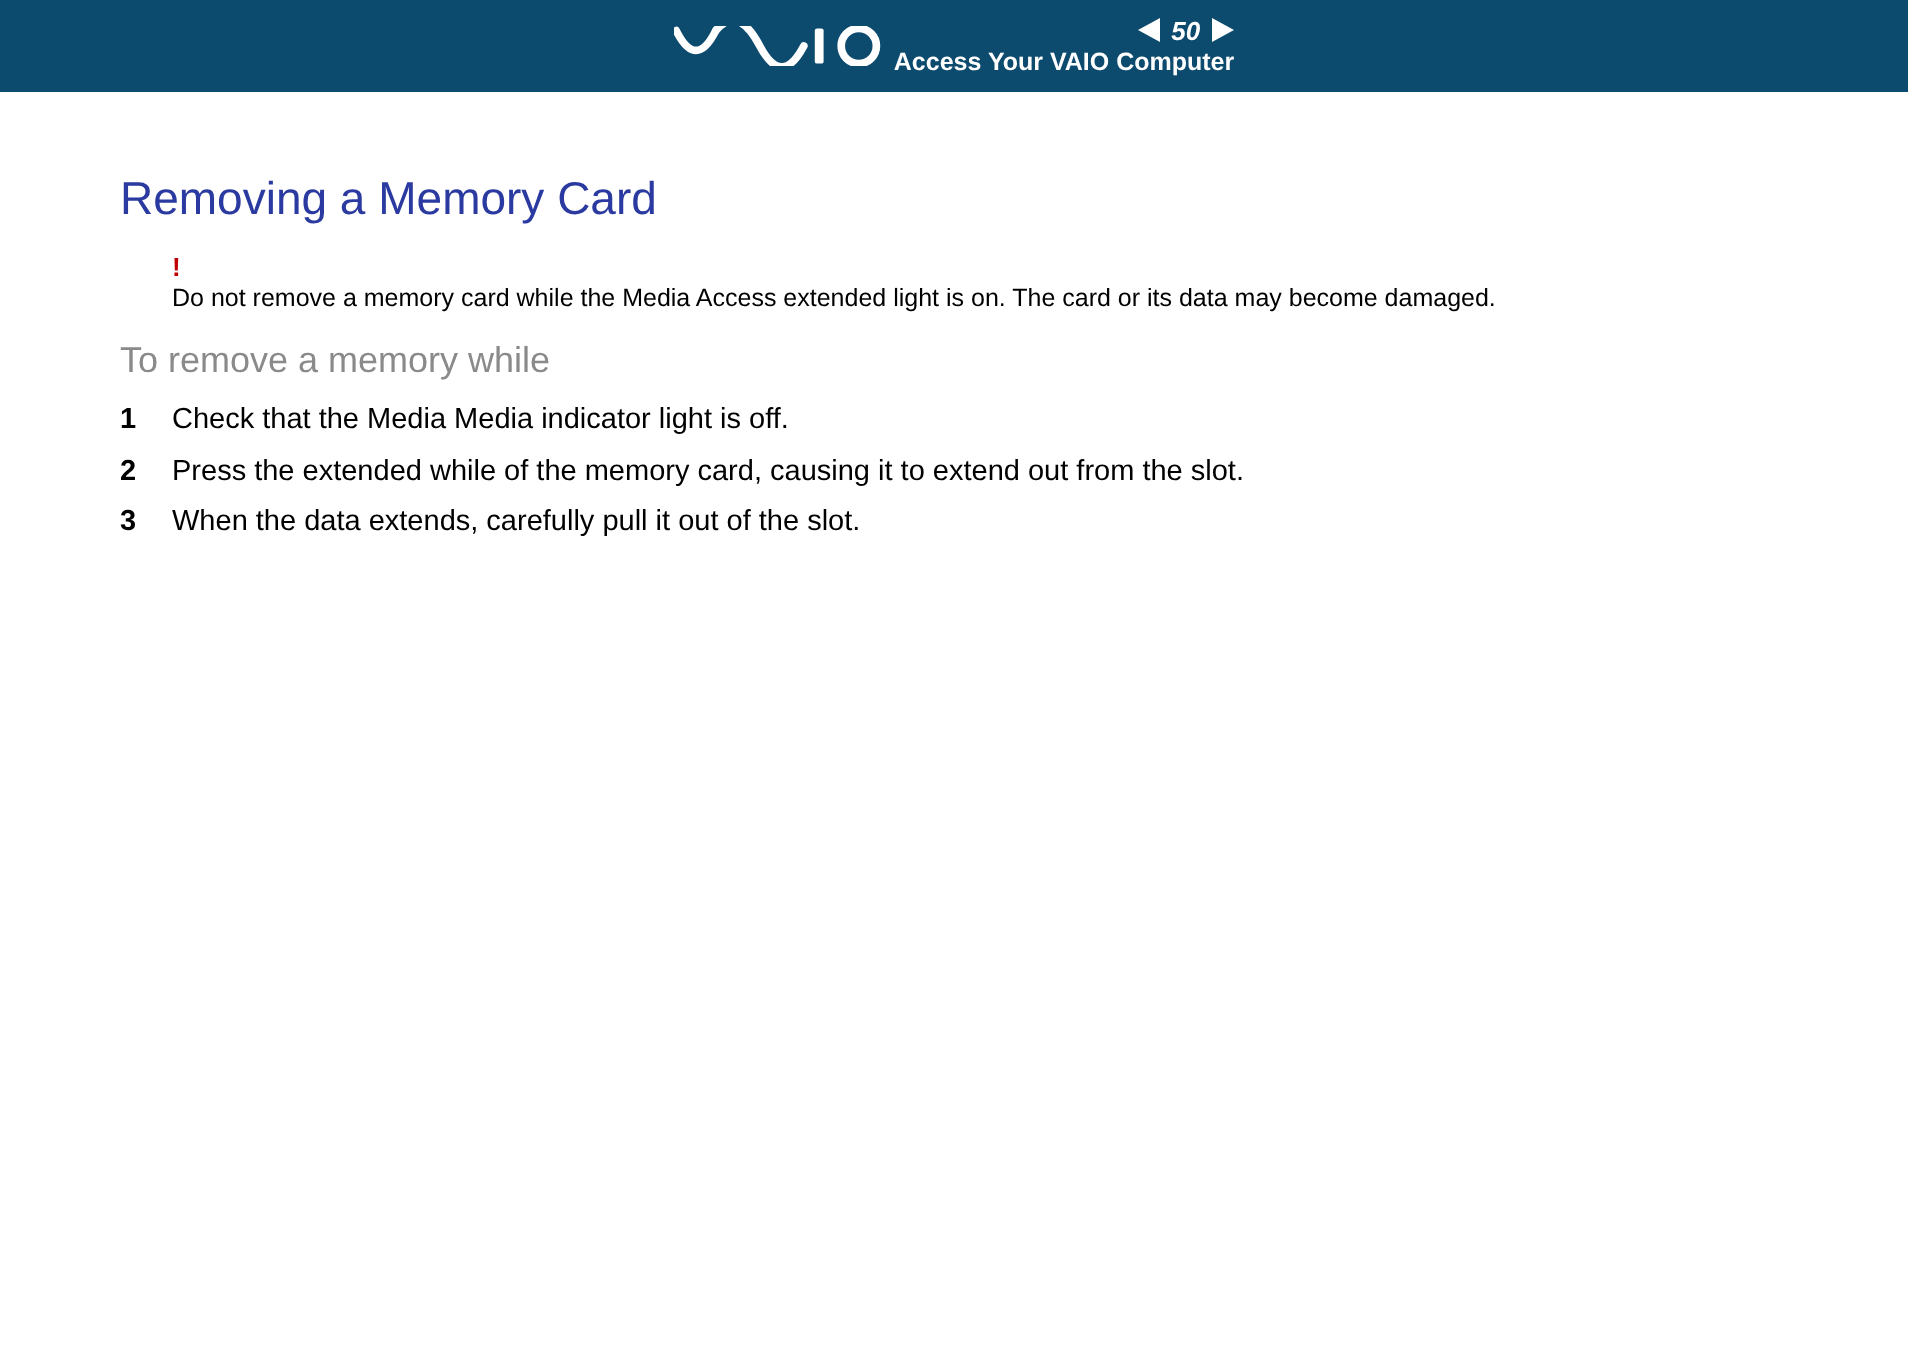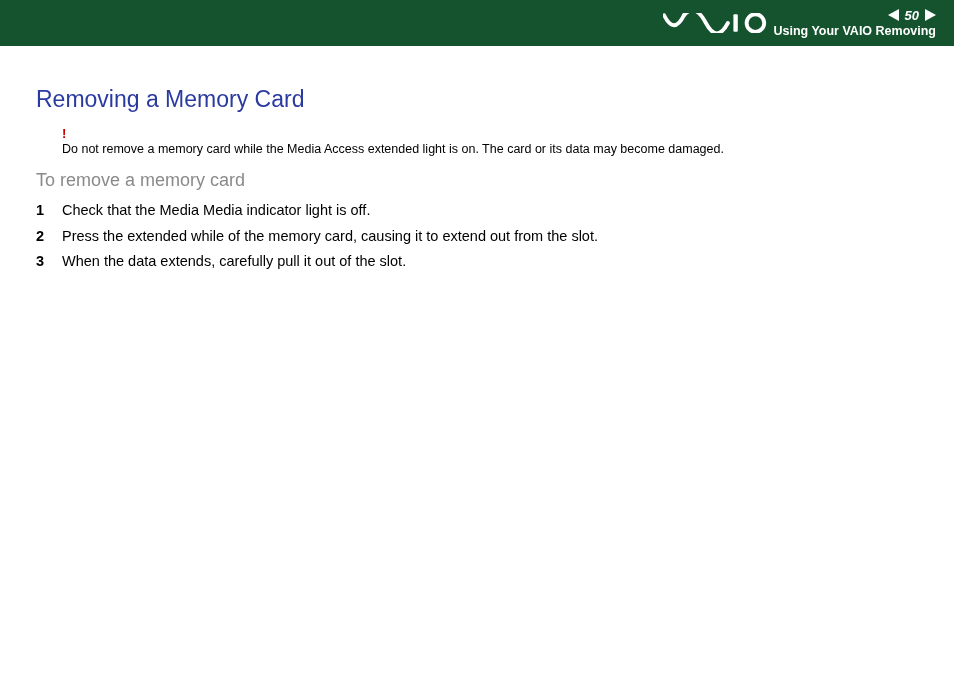--- a/index.html
+++ b/index.html
@@ -1,41 +1,41 @@
 <!DOCTYPE html>
 <html><head>
 <meta charset="utf-8">
 <style>
   * { margin: 0; padding: 0; box-sizing: border-box; }
   html, body { width: 954px; height: 674px; font-family: Arial, Helvetica, sans-serif; background: #fff; color: #000; }
   .header {
-    background: #14532d;
+    background: #0c4a6e;
     color: #fff;
     height: 46px;
     display: flex;
     align-items: center;
-    justify-content: flex-end;
+    justify-content: center;
     padding: 0 18px 0 18px;
   }
   .logo { display: flex; align-items: center; }
   .logo svg { height: 20px; }
   .header-right { display: flex; flex-direction: column; align-items: flex-end; gap: 2px; }
   .nav-row { display: flex; align-items: center; gap: 6px; }
   .nav-arrow {
     width: 0; height: 0; border-style: solid; display: inline-block;
   }
   .nav-arrow.left {
     border-width: 6px 11px 6px 0; border-color: transparent #fff transparent transparent;
   }
   .nav-arrow.right {
     border-width: 6px 0 6px 11px; border-color: transparent transparent transparent #fff;
   }
   .page-num { font-weight: bold; font-style: italic; font-size: 13px; line-height: 1; }
   .section-label { font-weight: bold; font-size: 12.5px; }
-  .content { padding: 40px 40px 0 36px; }
+  .content { padding: 40px 40px 0 60px; }
   .title { color: #2a3aa0; font-size: 23px; font-weight: 400; margin-bottom: 14px; }
   .warning-block { margin-left: 26px; margin-bottom: 14px; }
   .bang { color: #c10000; font-size: 13px; font-weight: bold; line-height: 1; margin-bottom: 2px; }
   .warning-text { font-size: 12.5px; color: #000; }
   .subhead { color: #8a8a8a; font-size: 18px; font-weight: 400; margin-bottom: 10px; }
   .steps { list-style: none; }
   .steps li { display: flex; font-size: 14.5px; margin-bottom: 6px; line-height: 1.35; }
   .step-num { font-weight: bold; width: 26px; flex: 0 0 26px; }
   .step-text { flex: 1; }
 </style>
@@ -50,33 +50,33 @@
       <rect x="128" y="2" width="8" height="32" rx="2"></rect>
       <circle cx="168" cy="18" r="16" stroke="#fff" stroke-width="7" fill="none"></circle>
     </svg>
   </div>
   <div class="header-right">
     <div class="nav-row">
       <span class="nav-arrow left"></span>
       <span class="page-num">50</span>
       <span class="nav-arrow right"></span>
     </div>
-    <div class="section-label">Using Your VAIO Removing</div>
+    <div class="section-label">Access Your VAIO Computer</div>
   </div>
 </div>
 
 <div class="content">
   <h1 class="title">Removing a Memory Card</h1>
 
   <div class="warning-block">
     <div class="bang">!</div>
     <div class="warning-text">Do not remove a memory card while the Media Access extended light is on. The card or its data may become damaged.</div>
   </div>
 
-  <h2 class="subhead">To remove a memory card</h2>
+  <h2 class="subhead">To remove a memory while</h2>
 
   <ol class="steps">
     <li>
       <span class="step-num">1</span>
       <span class="step-text">Check that the Media Media indicator light is off.</span>
     </li>
     <li>
       <span class="step-num">2</span>
       <span class="step-text">Press the extended while of the memory card, causing it to extend out from the slot.</span>
     </li>

